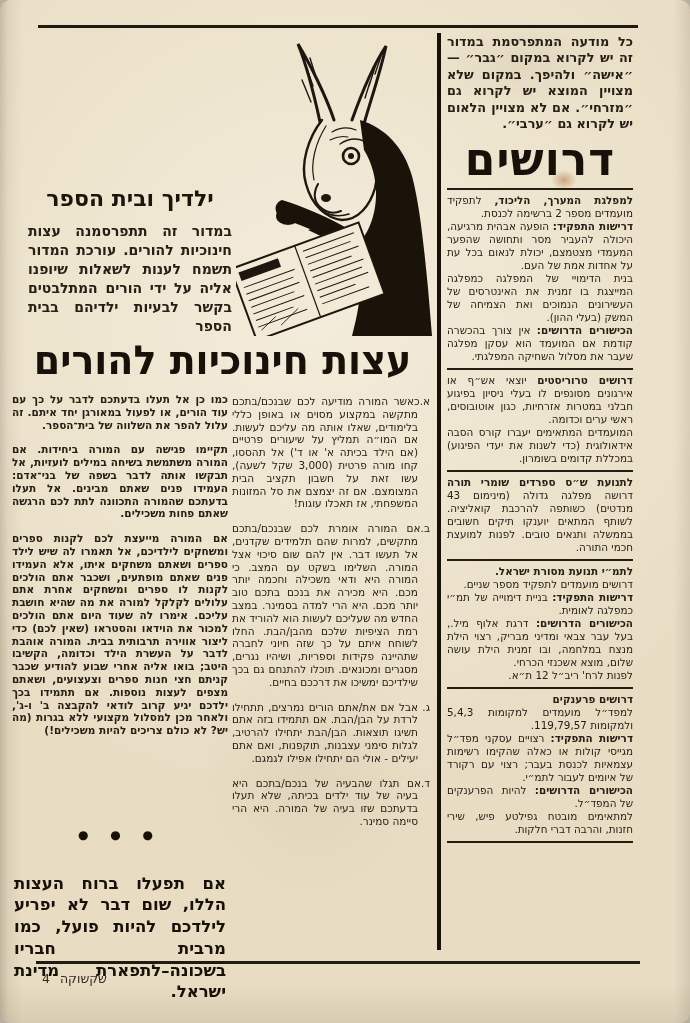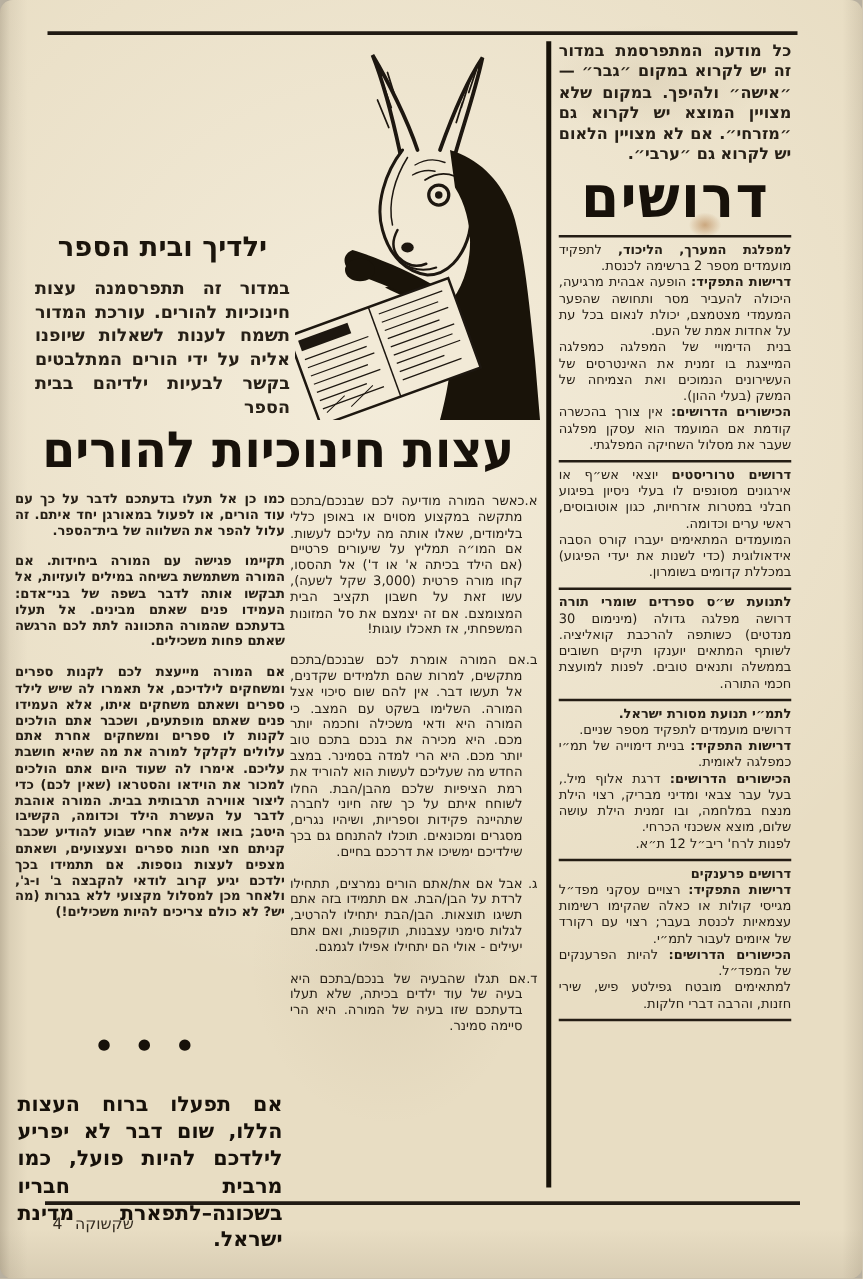--- a/index.html
+++ b/index.html
@@ -127,33 +127,34 @@
       <p><b class="lead"></b><span>בנית הדימויי של המפלגה כמפלגה המייצגת בו זמנית את האינטרסים של העשירונים הנמוכים ואת הצמיחה של המשק (בעלי ההון).</span></p>
       <p><b class="lead">הכישורים הדרושים:</b><span> אין צורך בהכשרה קודמת אם המועמד הוא עסקן מפלגה שעבר את מסלול השחיקה המפלגתי.</span></p>
     </div>
 
     <div class="ad">
       <p><b class="lead">דרושים טרוריסטים</b><span> יוצאי אש״ף או אירגונים מסונפים לו בעלי ניסיון בפיגוע חבלני במטרות אזרחיות, כגון אוטובוסים, ראשי ערים וכדומה.</span></p>
       <p><b class="lead"></b><span>המועמדים המתאימים יעברו קורס הסבה אידאולוגית (כדי לשנות את יעדי הפיגוע) במכללת קדומים בשומרון.</span></p>
     </div>
 
     <div class="ad">
-      <p><b class="lead">לתנועת ש״ס ספרדים שומרי תורה</b><span> דרושה מפלגה גדולה (מינימום 30 מנדטים) כשותפה להרכבת קואליציה. לשותף המתאים יוענקו תיקים חשובים בממשלה ותנאים טובים. לפנות למועצת חכמי התורה.</span></p>
+      <p><b class="lead">לתנועת ש״ס ספרדים שומרי תורה</b><span> דרושה מפלגה גדולה (מינימום 43 מנדטים) כשותפה להרכבת קואליציה. לשותף המתאים יוענקו תיקים חשובים בממשלה ותנאים טובים. לפנות למועצת חכמי התורה.</span></p>
     </div>
 
     <div class="ad">
       <p><b class="lead">לתמ״י תנועת מסורת ישראל.</b><span></span></p>
       <p><b class="lead"></b><span>דרושים מועמדים לתפקיד מספר שניים.</span></p>
       <p><b class="lead">דרישות התפקיד:</b><span> בניית דימוייה של תמ״י כמפלגה לאומית.</span></p>
       <p><b class="lead">הכישורים הדרושים:</b><span> דרגת אלוף מיל., בעל עבר צבאי ומדיני מבריק, רצוי הילת מנצח במלחמה, ובו זמנית הילת עושה שלום, מוצא אשכנזי הכרחי.</span></p>
       <p><b class="lead"></b><span>לפנות לרח' ריב״ל 12 ת״א.</span></p>
     </div>
 
     <div class="ad">
       <p><b class="lead">דרושים פרענקים</b><span></span></p>
+      <p><b class="lead"></b><span>למפד״ל מועמדים למקומות 5,4,3 ולמקומות 119,79,57.</span></p>
       <p><b class="lead">דרישות התפקיד:</b><span> רצויים עסקני מפד״ל מגייסי קולות או כאלה שהקימו רשימות עצמאיות לכנסת בעבר; רצוי עם רקורד של איומים לעבור לתמ״י.</span></p>
       <p><b class="lead">הכישורים הדרושים:</b><span> להיות הפרענקים של המפד״ל.</span></p>
       <p><b class="lead"></b><span>למתאימים מובטח גפילטע פיש, שירי חזנות, והרבה דברי חלקות.</span></p>
     </div>
 
     <div class="ad-end-rule"></div>
   </div>
 
   <div class="kids-box">
     <h2 class="kids-title">ילדיך ובית הספר</h2>

